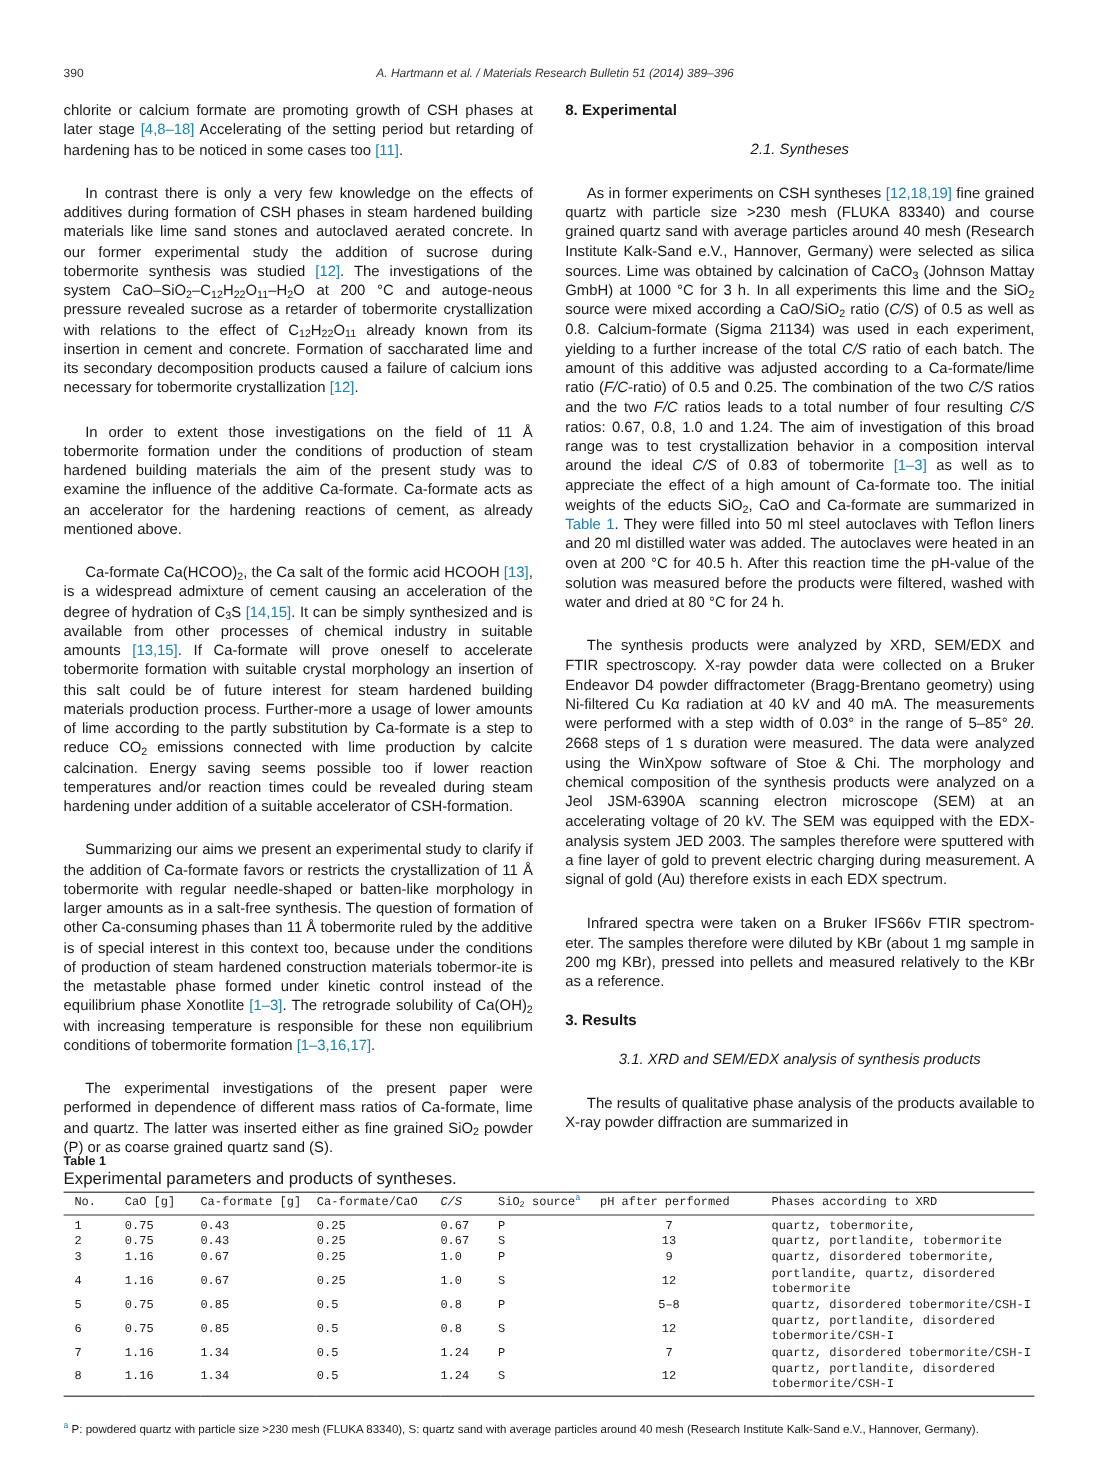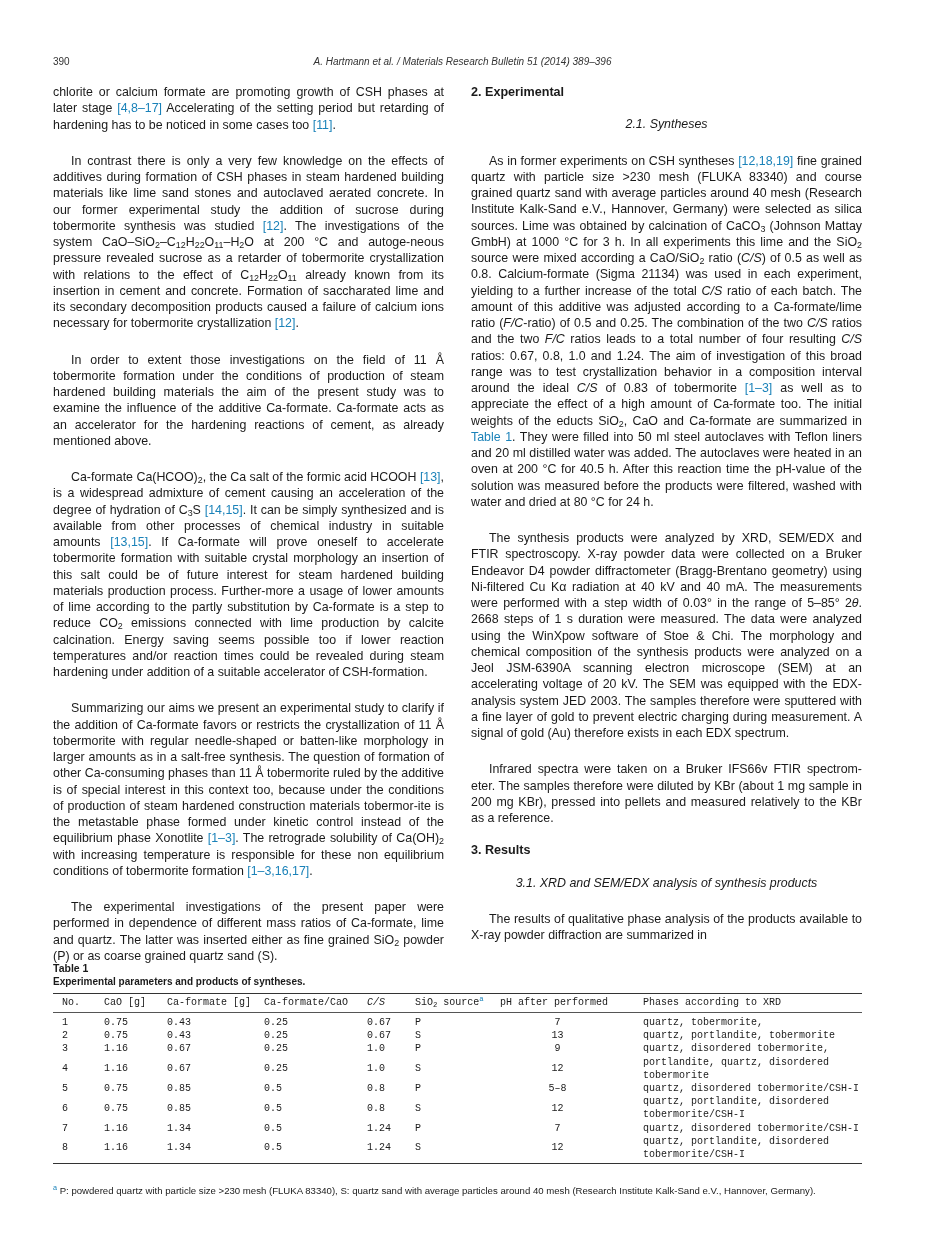--- a/index.html
+++ b/index.html
@@ -27,21 +27,21 @@
   .col p.noind { text-indent: 0; }
   .ref { color: #1a82b9; }
   .sec-title { font-weight: bold; font-size: 12.6px; margin: 0 0 16px 0; text-align: left; }
   .subsec-title { font-style: italic; margin: 0 0 16px 0; text-align: center; }
   .gap { height: 16px; }
   sub { font-size: 0.72em; line-height: 0; vertical-align: -0.25em; }
   sup { font-size: 0.72em; line-height: 0; }
 
   .table-block { position: absolute; top: 962px; left: 53px; width: 809px; }
   .table-label { font-weight: bold; font-size: 10.5px; line-height: 13px; }
-  .table-caption { font-size: 10px; line-height: 14px; margin-bottom: 4px; font-weight: bold; }
+  .table-caption { font-size: 14px; line-height: 14px; margin-bottom: 4px; }
   table { width: 100%; border-collapse: collapse; font-size: 10px; font-family: Liberation Mono, monospace; }
   thead tr { border-top: 1px solid #333; border-bottom: 1px solid #555; }
   thead th { font-weight: normal; text-align: left; padding: 3px 0 4px 0; }
   tbody td { padding: 0; line-height: 13.2px; }
   tbody tr:first-child td { padding-top: 3px; }
   tbody tr:last-child td { padding-bottom: 2px; }
   tbody { border-bottom: 1px solid #333; }
   th.c-no, td.c-no { width: 42px; padding-left: 9px; }
   th.c-cao, td.c-cao { width: 63px; }
   th.c-caf, td.c-caf { width: 97px; }
@@ -56,35 +56,35 @@
 </style>
 </head>
 <body>
 
 <div class="running-head">
   <span class="page-no">390</span>
   <span class="journal">A. Hartmann et al. / Materials Research Bulletin 51 (2014) 389–396</span>
 </div>
 
 <div class="col col-left">
-  <p class="noind"><span>chlorite or calcium formate are promoting growth of CSH phases at later stage </span><a class="ref">[4,8–17]</a><span> Accelerating of the setting period but retarding of hardening has to be noticed in some cases too </span><a class="ref">[11]</a><span>.</span></p>
+  <p class="noind"><span>chlorite or calcium formate are promoting growth of CSH phases at later stage </span><a class="ref">[4,8–18]</a><span> Accelerating of the setting period but retarding of hardening has to be noticed in some cases too </span><a class="ref">[11]</a><span>.</span></p>
 
   <p class="ind"><span>In contrast there is only a very few knowledge on the effects of additives during formation of CSH phases in steam hardened building materials like lime sand stones and autoclaved aerated concrete. In our former experimental study the addition of sucrose during tobermorite synthesis was studied </span><a class="ref">[12]</a><span>. The investigations of the system CaO–SiO</span><sub>2</sub><span>–C</span><sub>12</sub><span>H</span><sub>22</sub><span>O</span><sub>11</sub><span>–H</span><sub>2</sub><span>O at 200 °C and autoge-neous pressure revealed sucrose as a retarder of tobermorite crystallization with relations to the effect of C</span><sub>12</sub><span>H</span><sub>22</sub><span>O</span><sub>11</sub><span> already known from its insertion in cement and concrete. Formation of saccharated lime and its secondary decomposition products caused a failure of calcium ions necessary for tobermorite crystallization </span><a class="ref">[12]</a><span>.</span></p>
 
   <p class="ind">In order to extent those investigations on the field of 11 Å tobermorite formation under the conditions of production of steam hardened building materials the aim of the present study was to examine the influence of the additive Ca-formate. Ca-formate acts as an accelerator for the hardening reactions of cement, as already mentioned above.</p>
 
   <p class="ind"><span>Ca-formate Ca(HCOO)</span><sub>2</sub><span>, the Ca salt of the formic acid HCOOH </span><a class="ref">[13]</a><span>, is a widespread admixture of cement causing an acceleration of the degree of hydration of C</span><sub>3</sub><span>S </span><a class="ref">[14,15]</a><span>. It can be simply synthesized and is available from other processes of chemical industry in suitable amounts </span><a class="ref">[13,15]</a><span>. If Ca-formate will prove oneself to accelerate tobermorite formation with suitable crystal morphology an insertion of this salt could be of future interest for steam hardened building materials production process. Further-more a usage of lower amounts of lime according to the partly substitution by Ca-formate is a step to reduce CO</span><sub>2</sub><span> emissions connected with lime production by calcite calcination. Energy saving seems possible too if lower reaction temperatures and/or reaction times could be revealed during steam hardening under addition of a suitable accelerator of CSH-formation.</span></p>
 
   <p class="ind"><span>Summarizing our aims we present an experimental study to clarify if the addition of Ca-formate favors or restricts the crystallization of 11 Å tobermorite with regular needle-shaped or batten-like morphology in larger amounts as in a salt-free synthesis. The question of formation of other Ca-consuming phases than 11 Å tobermorite ruled by the additive is of special interest in this context too, because under the conditions of production of steam hardened construction materials tobermor-ite is the metastable phase formed under kinetic control instead of the equilibrium phase Xonotlite </span><a class="ref">[1–3]</a><span>. The retrograde solubility of Ca(OH)</span><sub>2</sub><span> with increasing temperature is responsible for these non equilibrium conditions of tobermorite formation </span><a class="ref">[1–3,16,17]</a><span>.</span></p>
 
   <p class="ind"><span>The experimental investigations of the present paper were performed in dependence of different mass ratios of Ca-formate, lime and quartz. The latter was inserted either as fine grained SiO</span><sub>2</sub><span> powder (P) or as coarse grained quartz sand (S).</span></p>
 </div>
 
 <div class="col col-right">
-  <div class="sec-title">2.  Experimental</div>
+  <div class="sec-title">8.  Experimental</div>
   <div class="subsec-title">2.1.  Syntheses</div>
 
   <p class="ind"><span>As in former experiments on CSH syntheses </span><a class="ref">[12,18,19]</a><span> fine grained quartz with particle size &gt;230 mesh (FLUKA 83340) and course grained quartz sand with average particles around 40 mesh (Research Institute Kalk-Sand e.V., Hannover, Germany) were selected as silica sources. Lime was obtained by calcination of CaCO</span><sub>3</sub><span> (Johnson Mattay GmbH) at 1000 °C for 3 h. In all experiments this lime and the SiO</span><sub>2</sub><span> source were mixed according a CaO/SiO</span><sub>2</sub><span> ratio (</span><i>C/S</i><span>) of 0.5 as well as 0.8. Calcium-formate (Sigma 21134) was used in each experiment, yielding to a further increase of the total </span><i>C/S</i><span> ratio of each batch. The amount of this additive was adjusted according to a Ca-formate/lime ratio (</span><i>F/C</i><span>-ratio) of 0.5 and 0.25. The combination of the two </span><i>C/S</i><span> ratios and the two </span><i>F/C</i><span> ratios leads to a total number of four resulting </span><i>C/S</i><span> ratios: 0.67, 0.8, 1.0 and 1.24. The aim of investigation of this broad range was to test crystallization behavior in a composition interval around the ideal </span><i>C/S</i><span> of 0.83 of tobermorite </span><a class="ref">[1–3]</a><span> as well as to appreciate the effect of a high amount of Ca-formate too. The initial weights of the educts SiO</span><sub>2</sub><span>, CaO and Ca-formate are summarized in </span><a class="ref">Table 1</a><span>. They were filled into 50 ml steel autoclaves with Teflon liners and 20 ml distilled water was added. The autoclaves were heated in an oven at 200 °C for 40.5 h. After this reaction time the pH-value of the solution was measured before the products were filtered, washed with water and dried at 80 °C for 24 h.</span></p>
 
   <p class="ind"><span>The synthesis products were analyzed by XRD, SEM/EDX and FTIR spectroscopy. X-ray powder data were collected on a Bruker Endeavor D4 powder diffractometer (Bragg-Brentano geometry) using Ni-filtered Cu Kα radiation at 40 kV and 40 mA. The measurements were performed with a step width of 0.03° in the range of 5–85° 2</span><i>θ</i><span>. 2668 steps of 1 s duration were measured. The data were analyzed using the WinXpow software of Stoe &amp; Chi. The morphology and chemical composition of the synthesis products were analyzed on a Jeol JSM-6390A scanning electron microscope (SEM) at an accelerating voltage of 20 kV. The SEM was equipped with the EDX-analysis system JED 2003. The samples therefore were sputtered with a fine layer of gold to prevent electric charging during measurement. A signal of gold (Au) therefore exists in each EDX spectrum.</span></p>
 
   <p class="ind">Infrared spectra were taken on a Bruker IFS66v FTIR spectrom-eter. The samples therefore were diluted by KBr (about 1 mg sample in 200 mg KBr), pressed into pellets and measured relatively to the KBr as a reference.</p>
 
   <div class="gap"></div>
   <div class="sec-title">3.  Results</div>

